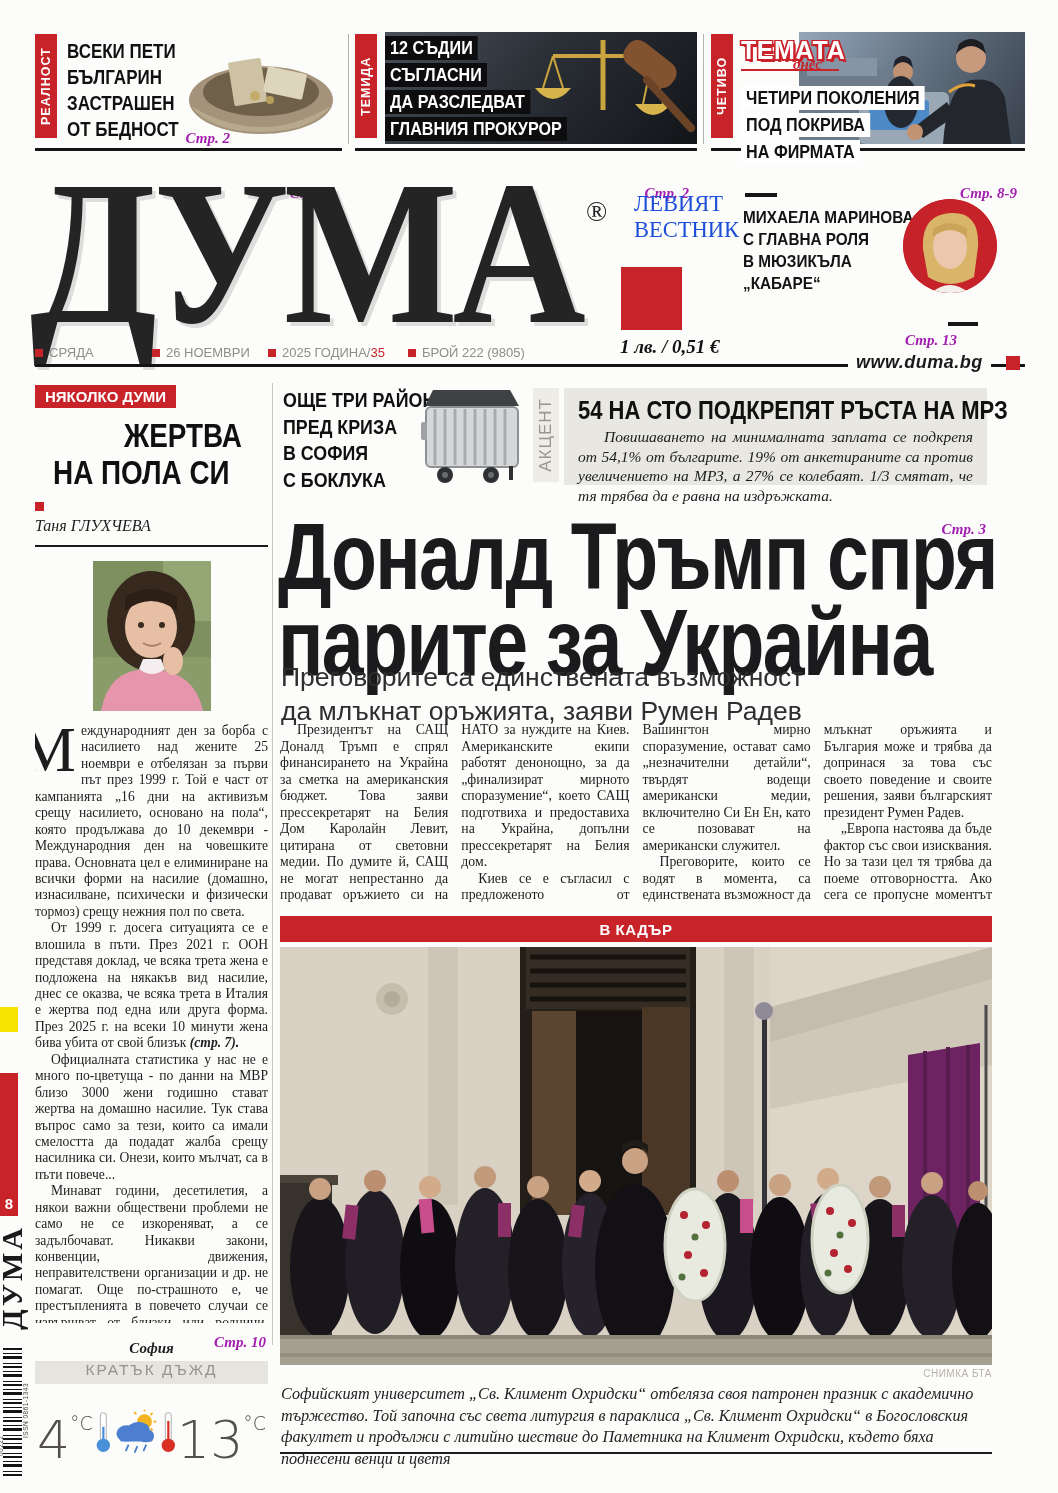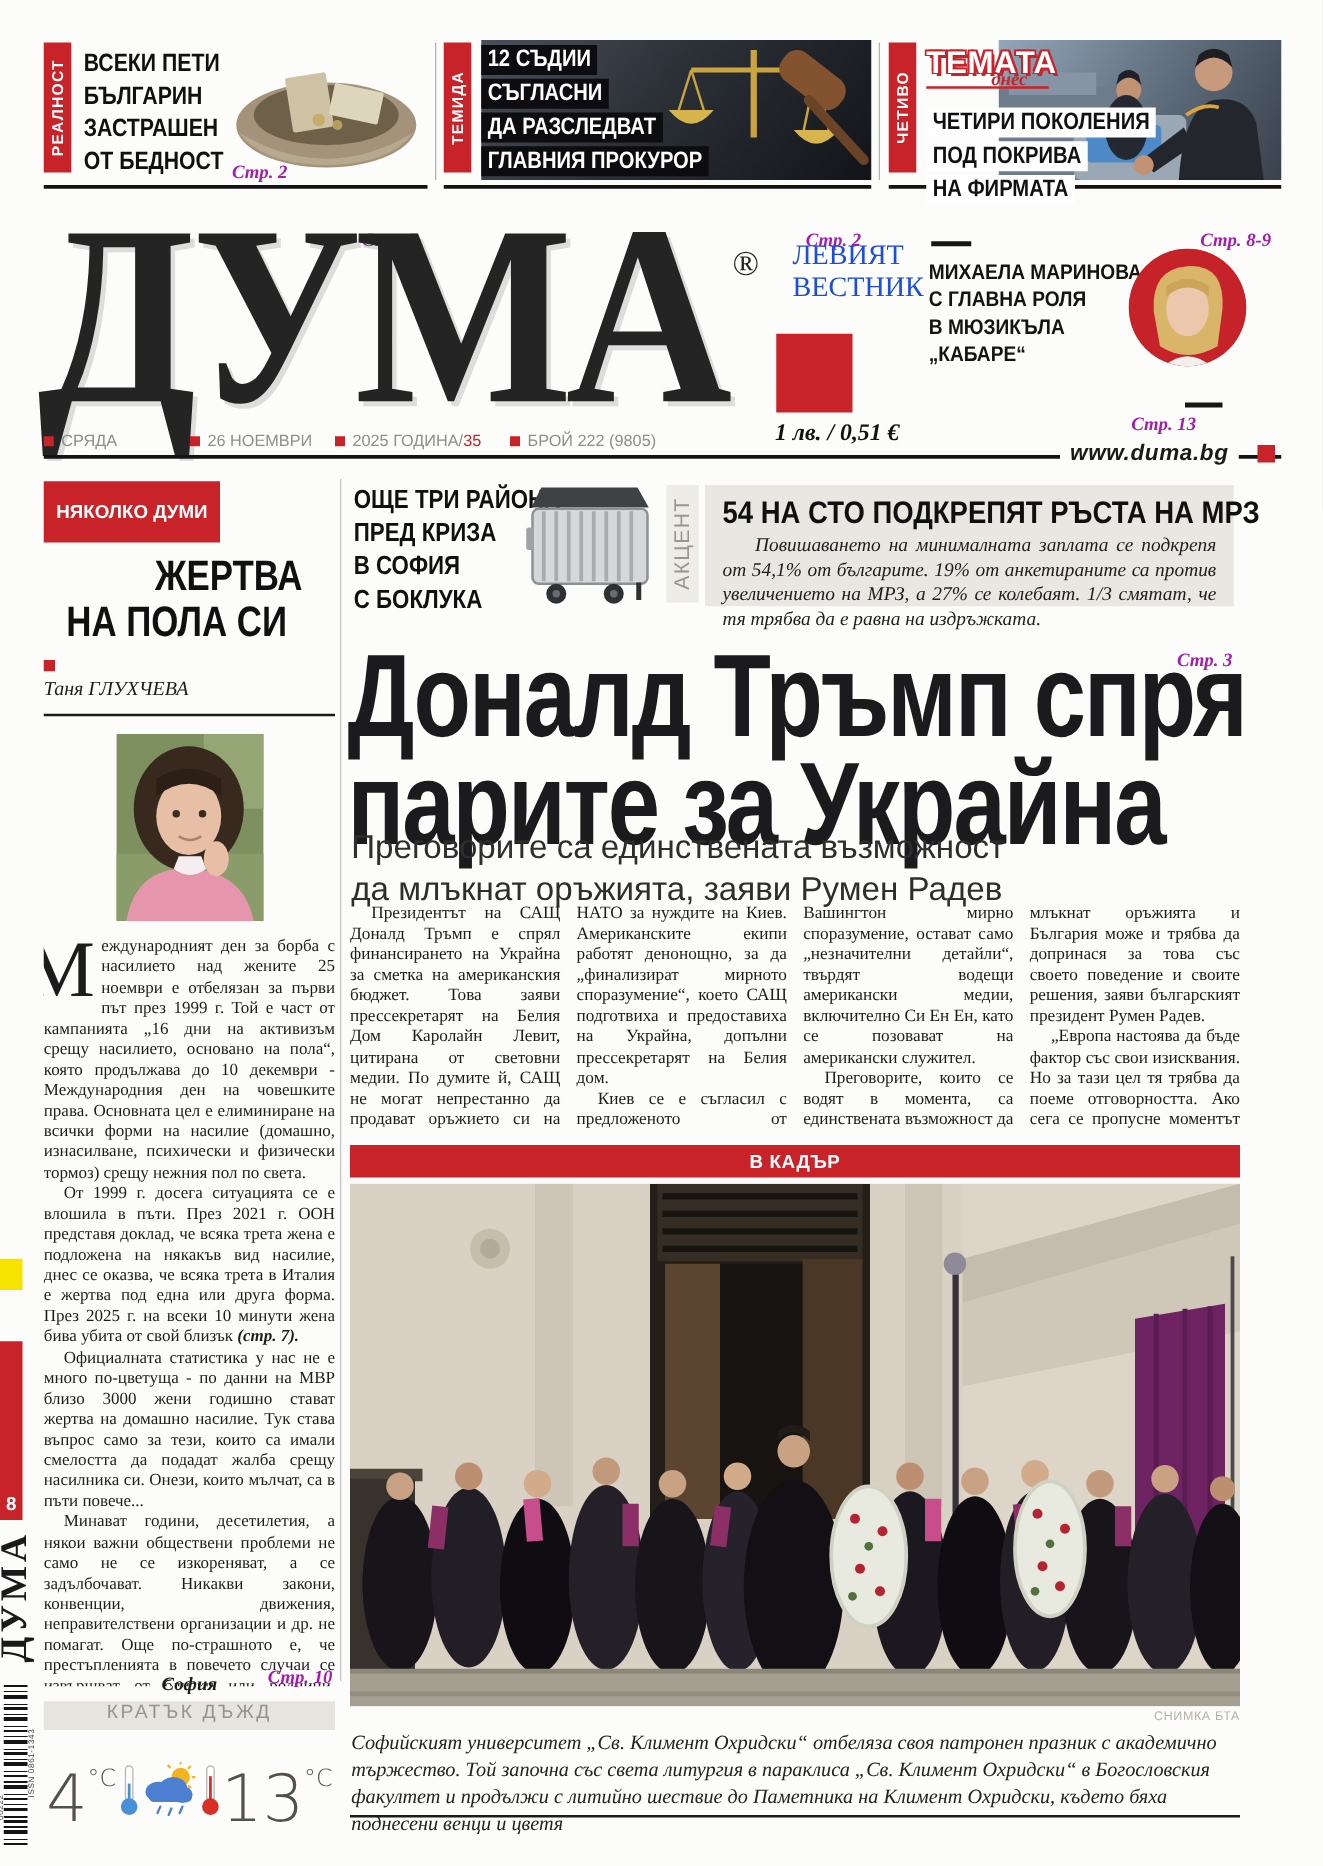--- a/index.html
+++ b/index.html
@@ -63,21 +63,21 @@
   .dl-red{color:var(--brand-red);}
   #price{position:absolute;left:620px;top:336px;font:700 italic 19px "Liberation Serif",serif;color:#111;}
   #mast-rule{position:absolute;left:35px;top:364px;width:990px;height:3px;background:#141414;}
   #website{position:absolute;left:848px;top:352px;background:var(--page-bg);padding:0 8px;z-index:2;
         font:700 italic 18px "Liberation Sans",sans-serif;color:#1a1a1a;letter-spacing:.5px;}
   #web-sq{position:absolute;left:1006px;top:356px;width:14px;height:14px;background:var(--brand-red);z-index:2;}
 
   
   #vdiv{position:absolute;left:272px;top:383px;width:1px;height:962px;background:#c6c6c0;}
   #opinion{position:absolute;left:35px;top:385px;width:233px;}
-  #op-kicker{display:inline-block;background:var(--brand-red);color:#fff;padding:16px 10px;
+  #op-kicker{display:inline-block;background:var(--brand-red);color:#fff;padding:3px 10px;
         font:700 15px "Liberation Sans",sans-serif;}
   #op-title{margin-top:8px;}
   #op-title > div{height:37px;text-align:right;}
   #op-title span{display:inline-block;transform:scaleX(.82);transform-origin:0 50%;white-space:nowrap;
         font:700 34px "Liberation Sans",sans-serif;color:#101010;}
   #op-bullet{width:9px;height:9px;background:var(--brand-red);margin-top:12px;}
   #op-author{margin-top:6px;font:italic 16px "Liberation Serif",serif;}
   #op-hr{margin-top:10px;height:2px;background:#1a1a1a;}
   #op-photo{margin:14px auto 0;width:118px;height:150px;overflow:hidden;}
   #op-body{margin-top:12px;font:13.6px/1.21 "Liberation Serif",serif;text-align:justify;height:600px;overflow:hidden;}

